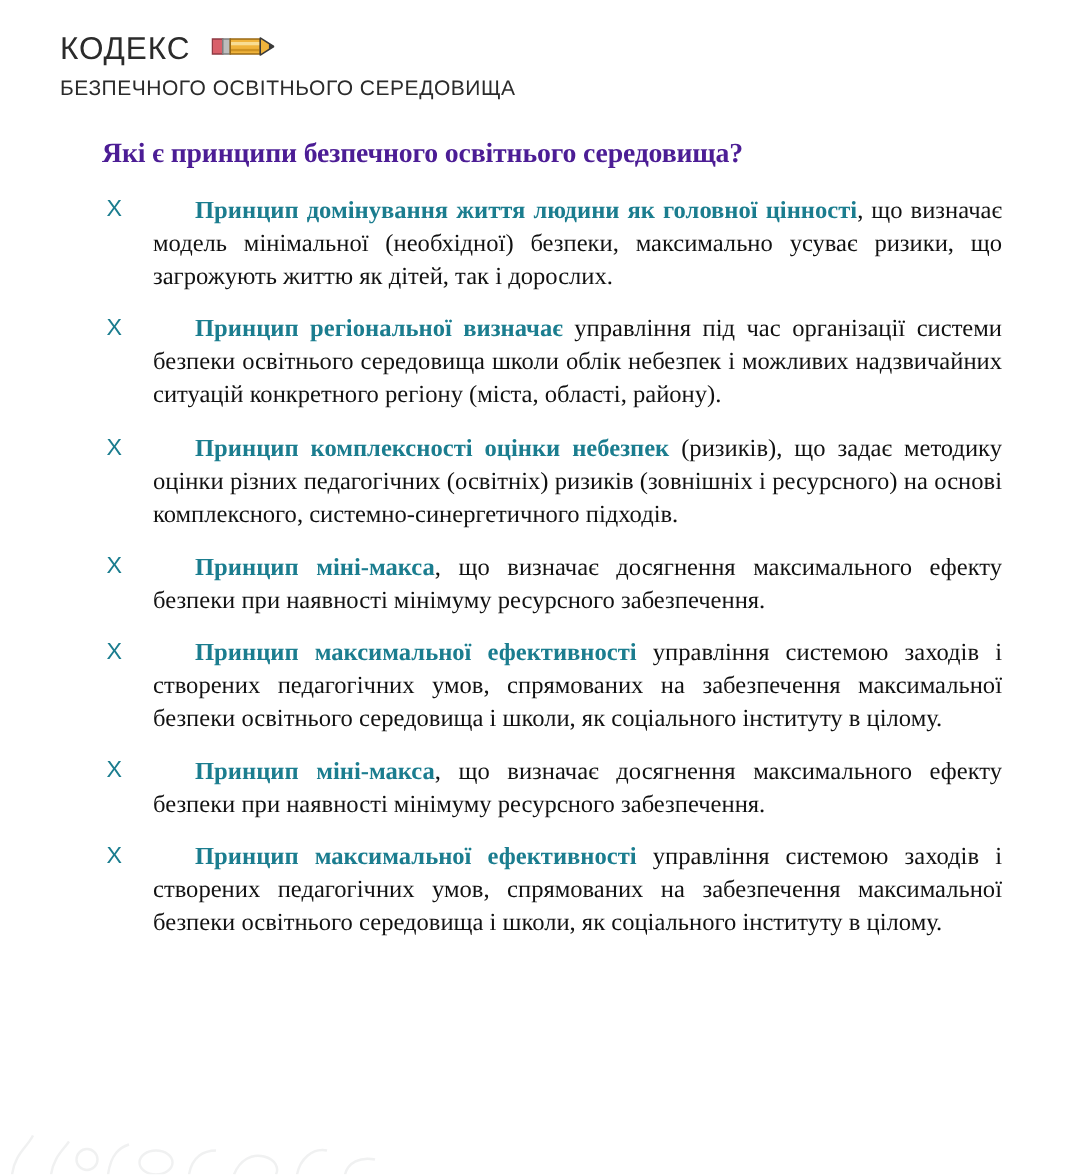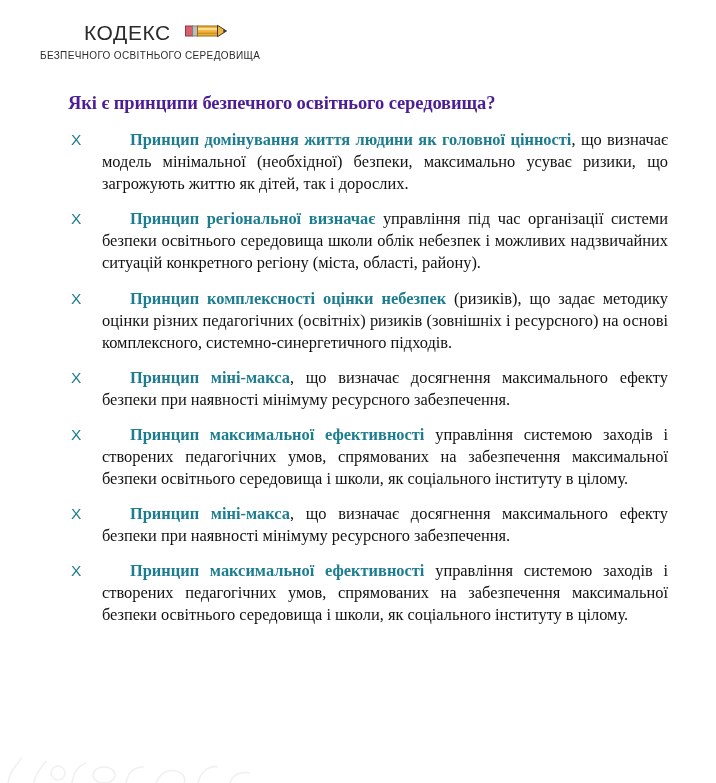--- a/index.html
+++ b/index.html
@@ -28,37 +28,36 @@
     position: absolute;
     left: 40px;
     top: 18px;
     width: 420px;
   }
   .masthead-row {
     display: flex;
     align-items: center;
     gap: 14px;
     height: 28px;
-    margin-left: 44px;
   }
   .brand-title {
     font-family: "Liberation Sans", sans-serif;
     font-size: 21px;
     font-weight: 400;
     letter-spacing: 0.6px;
     color: #2b2b2b;
     line-height: 1;
   }
   .pencil-icon {
     display: block;
     margin-top: 2px;
   }
   .brand-subtitle {
     font-family: "Liberation Sans", sans-serif;
-    font-size: 10px;
+    font-size: 14px;
     font-weight: 400;
     letter-spacing: 0.35px;
     color: #2b2b2b;
     margin-top: 4px;
     white-space: nowrap;
   }
 
   
   .content {
     position: absolute;

